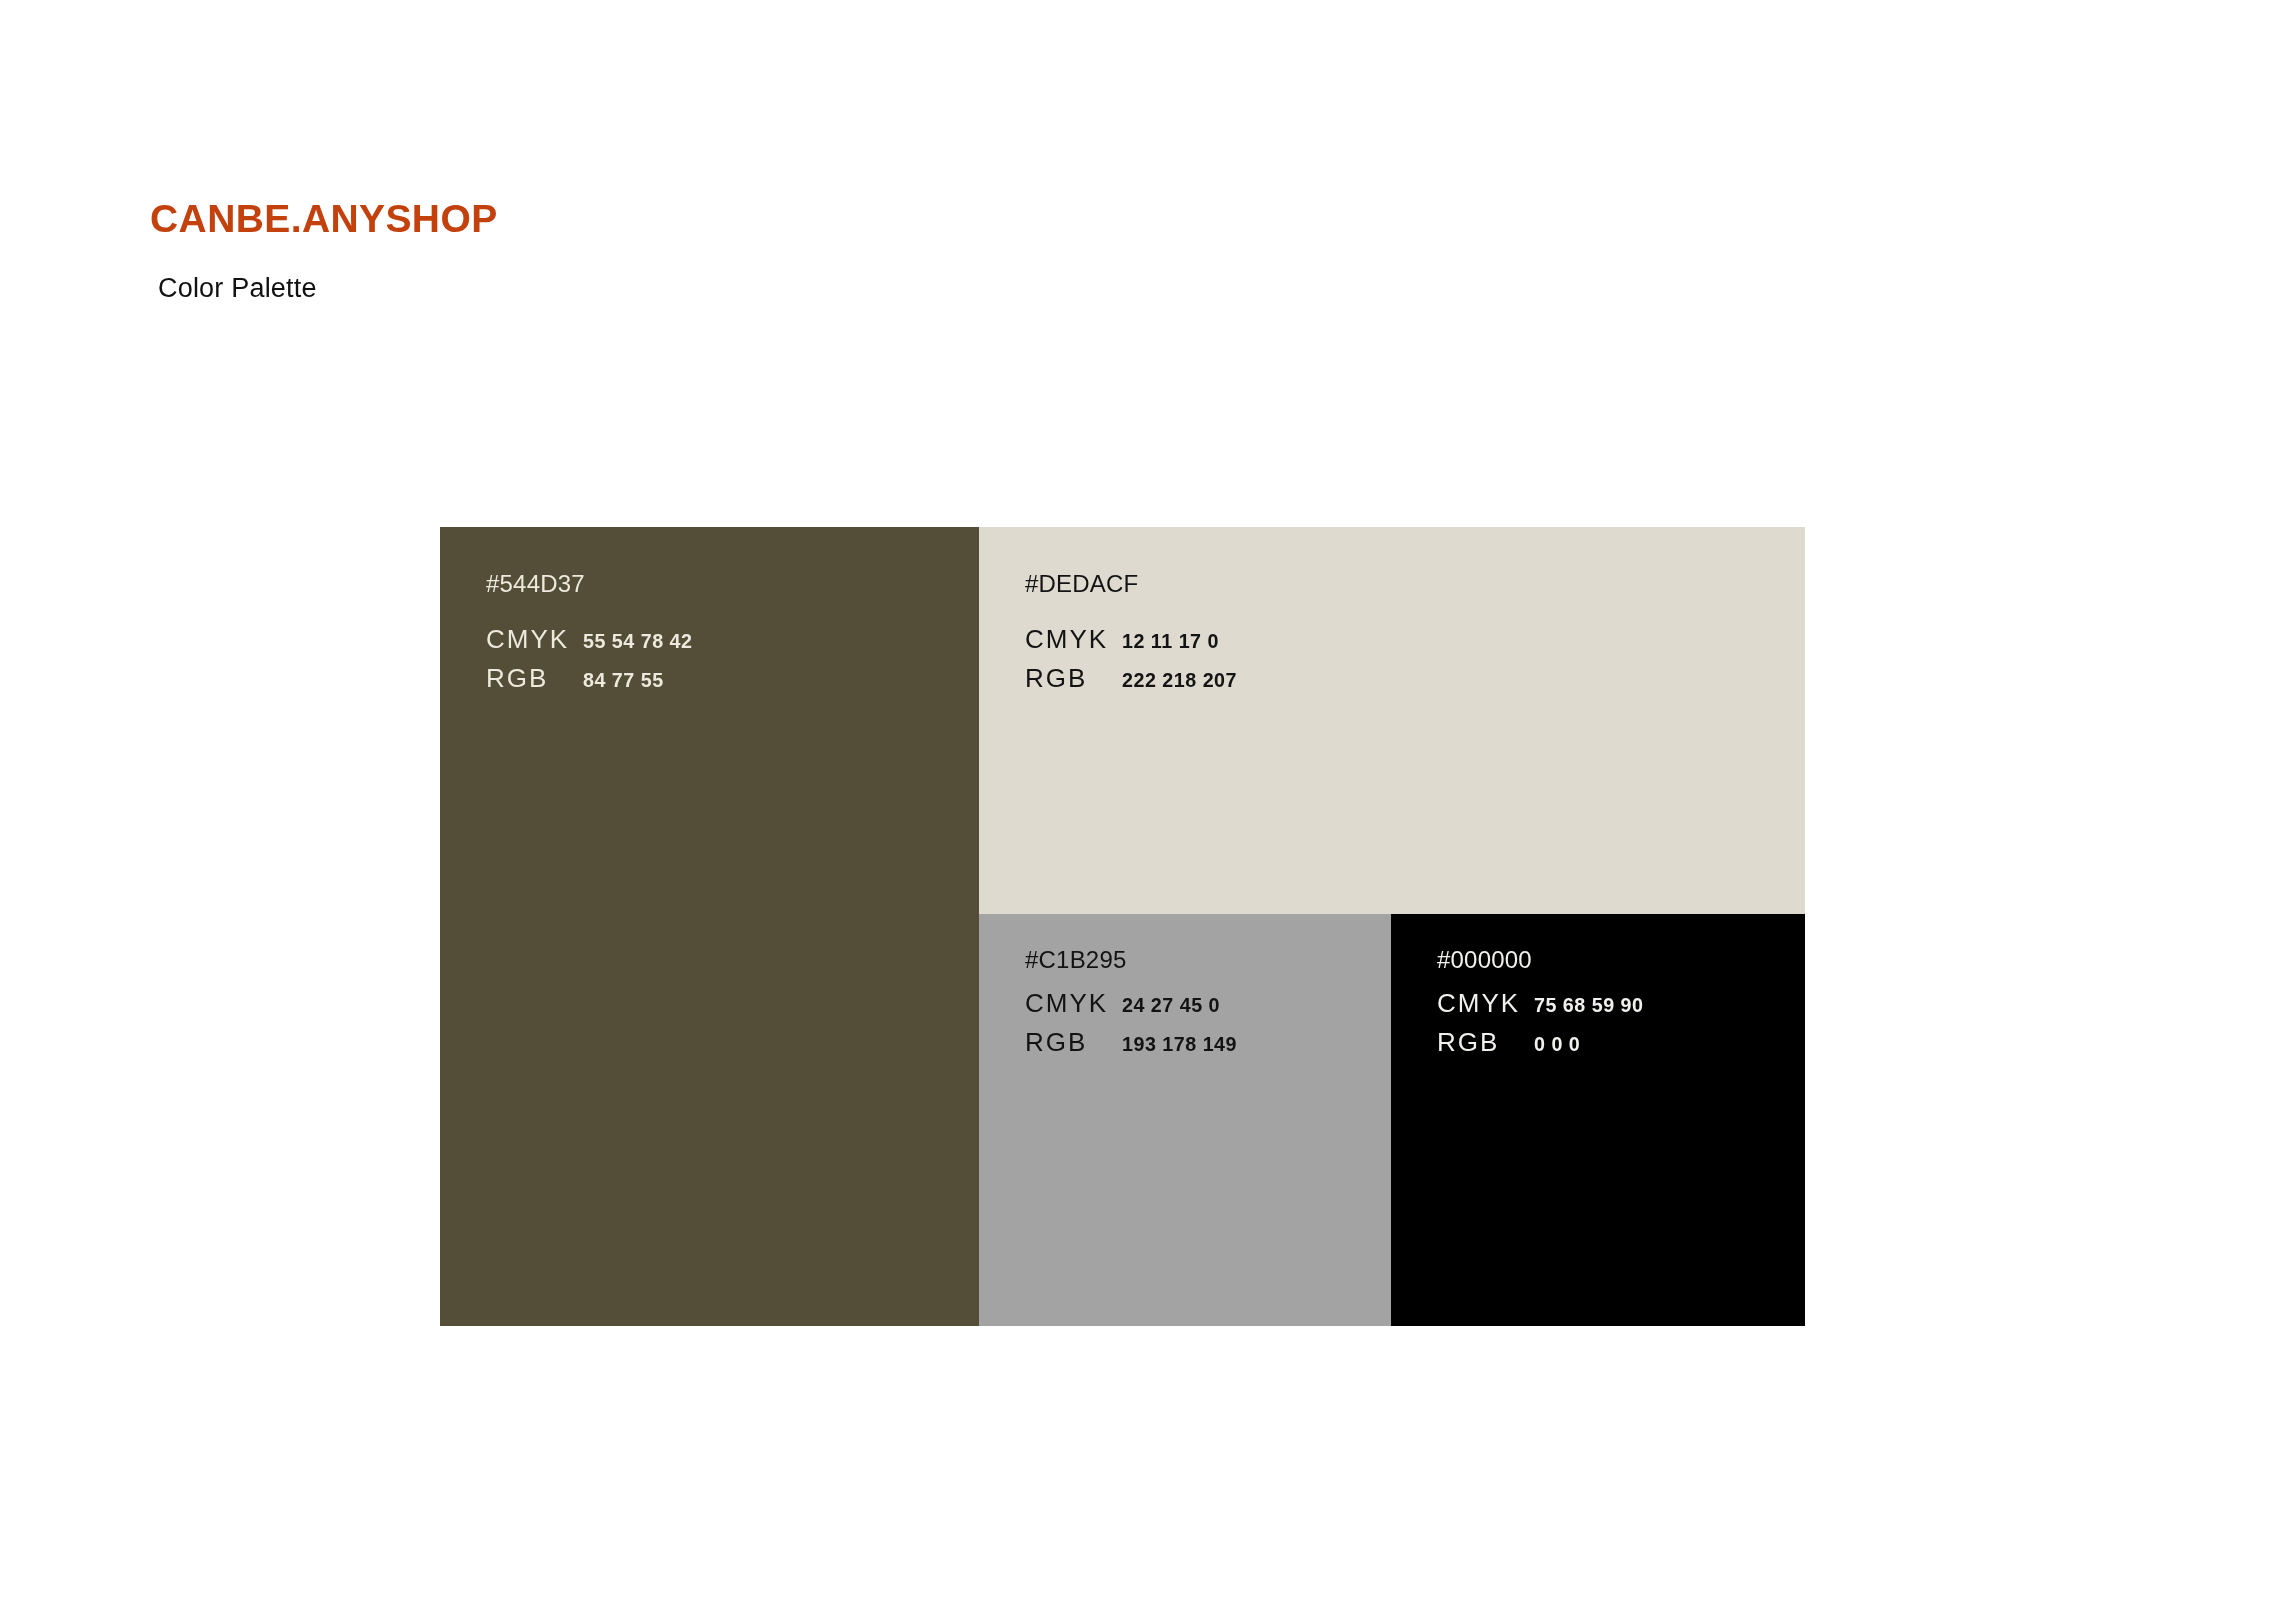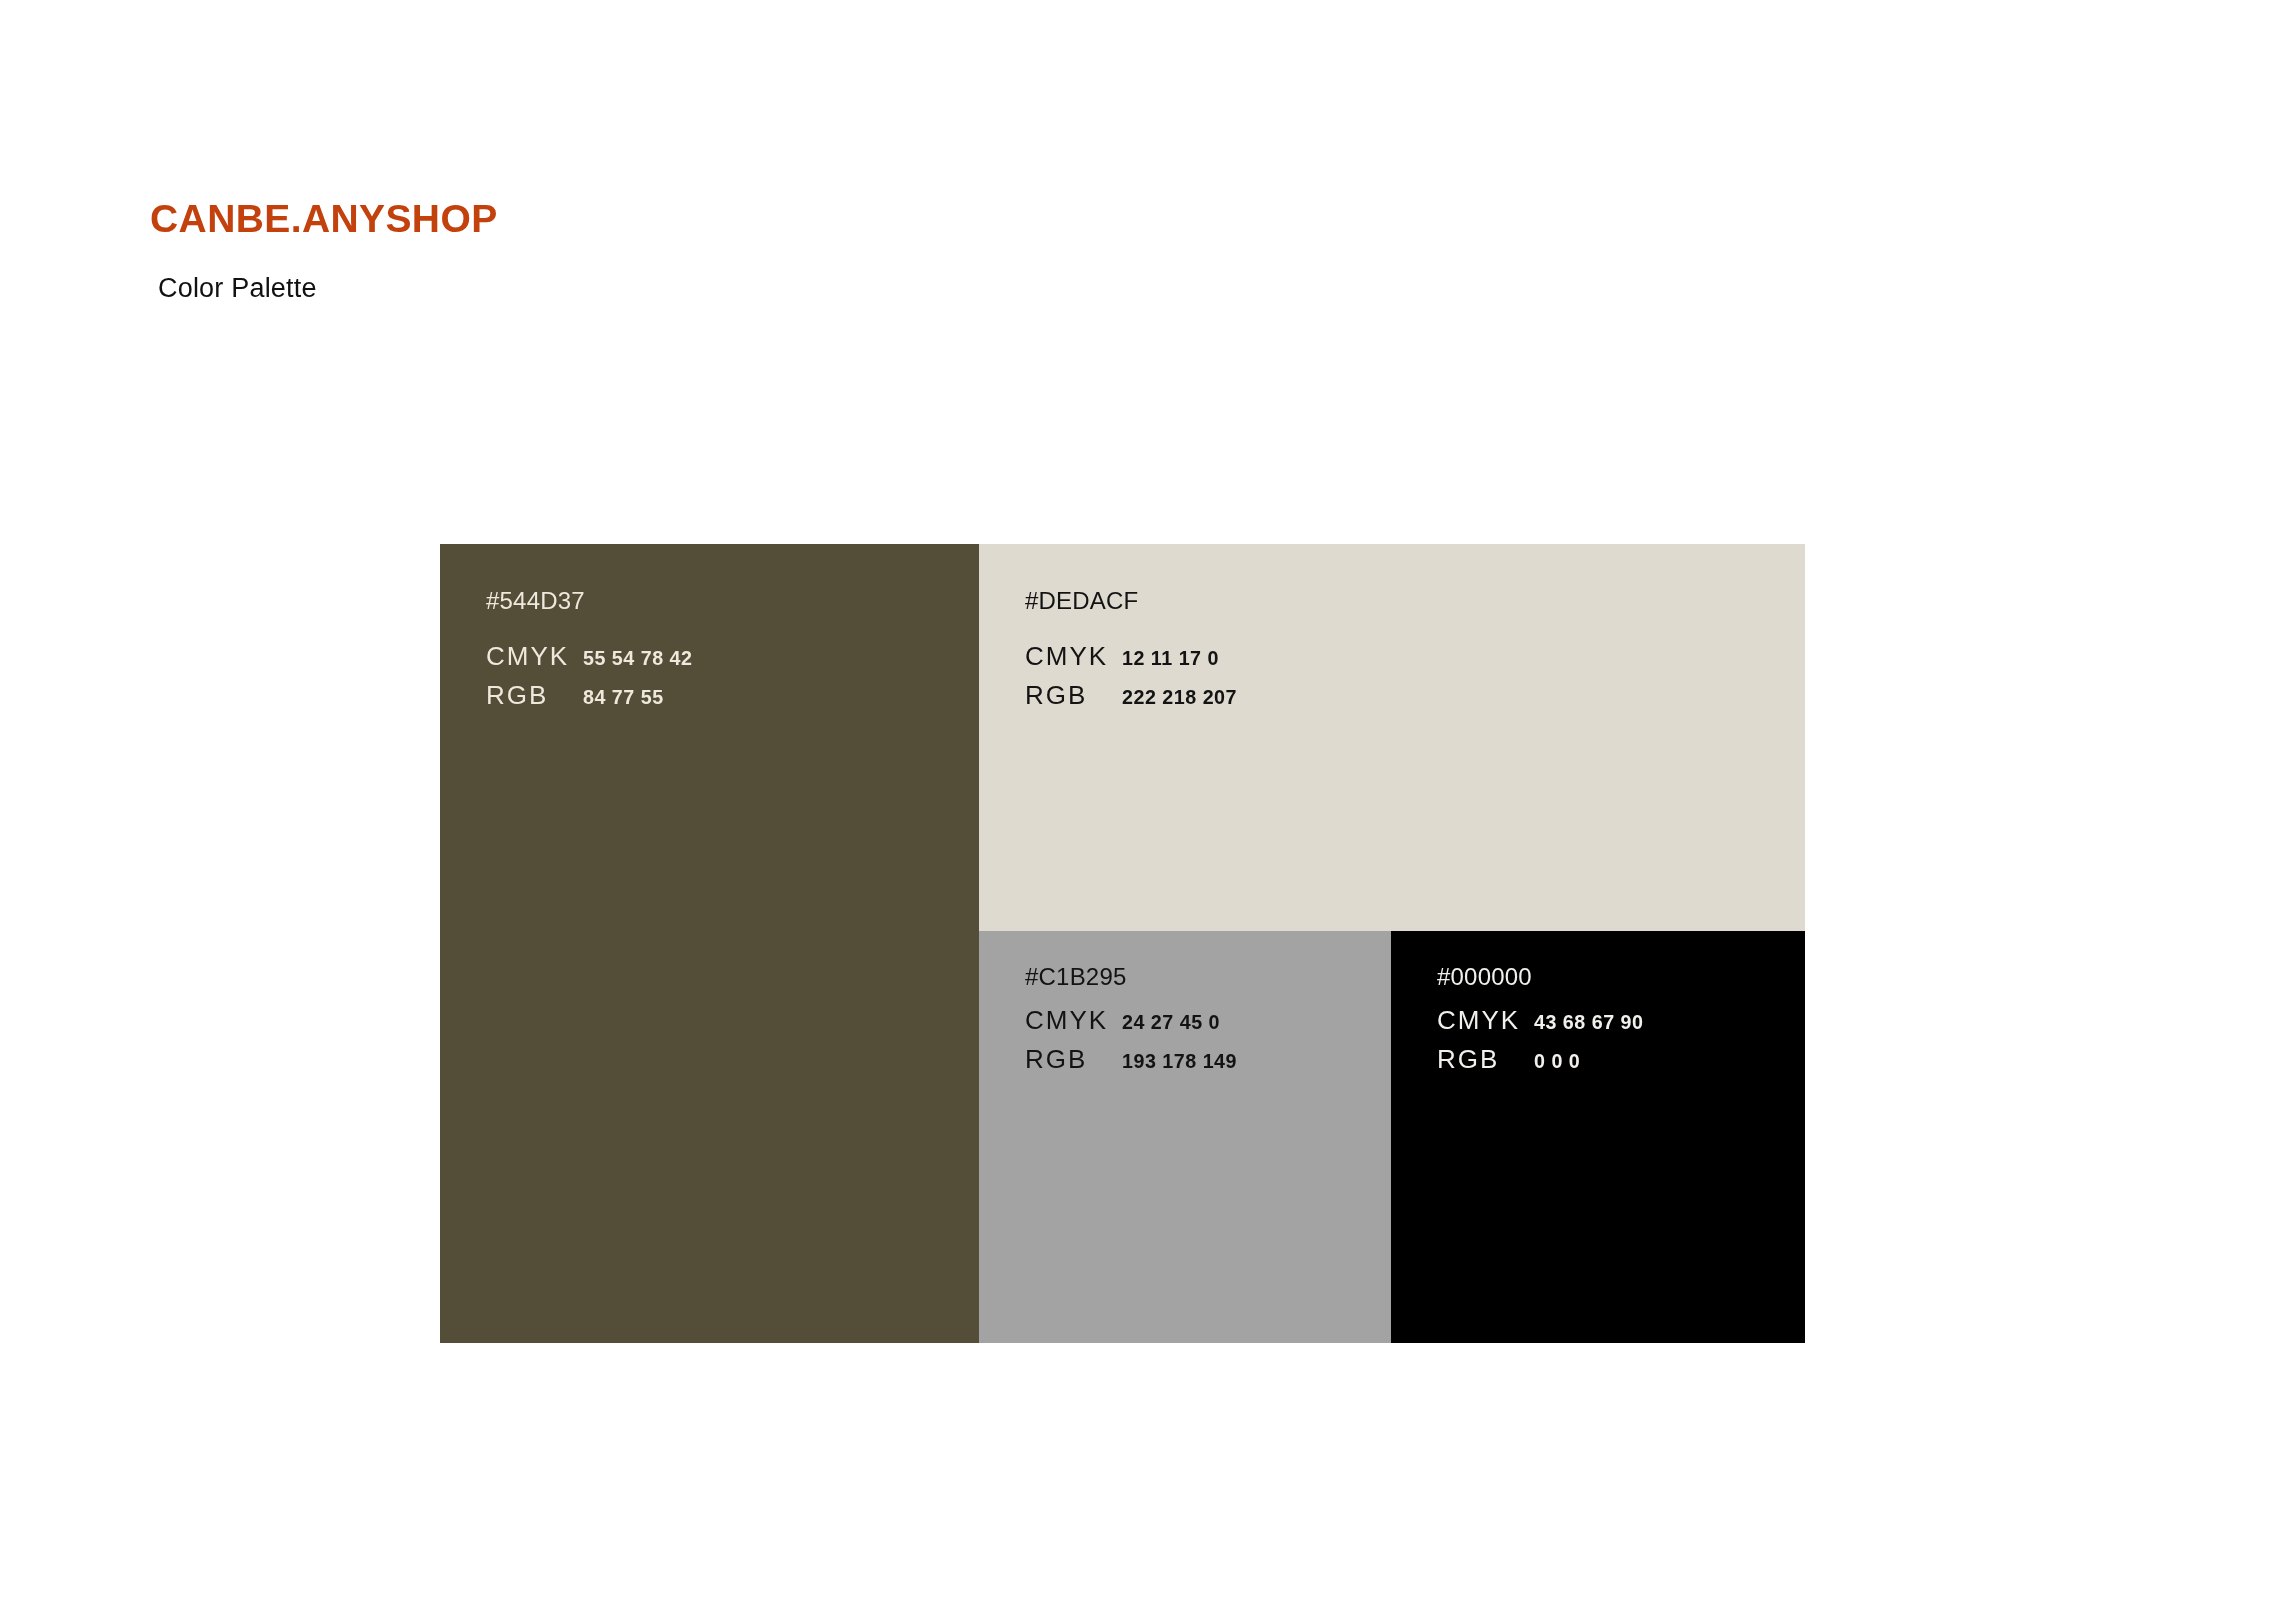--- a/index.html
+++ b/index.html
@@ -46,21 +46,21 @@
     line-height: 1.0;
     margin: 8px;
     padding-top: 29px;
     white-space: nowrap;
   }
 
   
   .palette {
     position: absolute;
     left: 440px;
-    top: 544px;
+    top: 527px;
     width: 1365px;
     height: 825px;
   }
 
   .swatch {
     position: absolute;
     box-sizing: border-box;
     overflow: hidden;
   }
 
@@ -201,21 +201,21 @@
         </div>
       </div>
     </div>
 
     <div class="swatch swatch-black" style="background:#000000;">
       <div class="swatch-inner">
         <div class="hex-label text-white">#000000</div>
         <div class="spec-table">
           <div class="spec-row">
             <span class="spec-key text-white">CMYK</span>
-            <span class="spec-val text-white">43 68 67 90</span>
+            <span class="spec-val text-white">75 68 59 90</span>
           </div>
           <div class="spec-row">
             <span class="spec-key text-white">RGB</span>
             <span class="spec-val text-white">0 0 0</span>
           </div>
         </div>
       </div>
     </div>
 
   </div>

